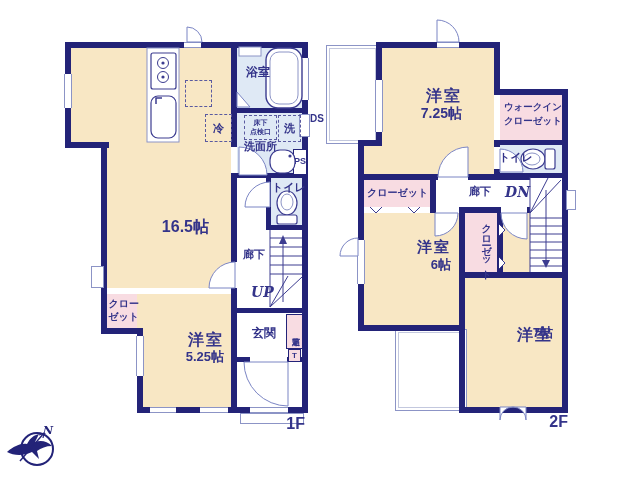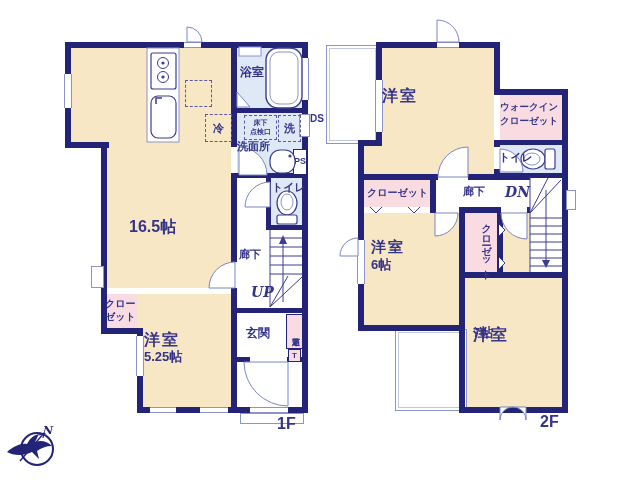--- a/index.html
+++ b/index.html
@@ -16,21 +16,21 @@
   .pink{background:var(--closet-pink);}
   .blue{background:var(--wet-blue);}
   .white{background:#fff;}
   .winv{position:absolute;background:#fff;border-left:1px solid var(--line-blue);border-right:1px solid var(--line-blue);}
   .winh{position:absolute;background:#fff;border-top:1px solid var(--line-blue);border-bottom:1px solid var(--line-blue);}
   .shutter{position:absolute;background:#fff;border:1px solid var(--line-blue);}
   .thinbox{position:absolute;background:#fff;border:1px solid var(--line-blue);}
   .thinbox .inner{position:absolute;left:2px;top:2px;right:2px;bottom:2px;border:1px solid #c3c8de;}
   .dash{position:absolute;border:1px dashed #5a5aa0;color:var(--text-navy);
         display:flex;align-items:center;justify-content:center;text-align:center;background:transparent;}
-  .lbl{position:absolute;color:var(--text-navy);white-space:nowrap;line-height:1.12;text-align:left;}
+  .lbl{position:absolute;color:var(--text-navy);white-space:nowrap;line-height:1.12;text-align:right;}
   .room-name{font-size:16px;font-weight:700;letter-spacing:2px;}
   .room-name.big{font-size:19px;letter-spacing:1px;}
   .room-size{font-size:13px;font-weight:700;}
   .sm{font-size:11px;font-weight:700;}
   .xs{font-size:10px;font-weight:700;}
   .vert{writing-mode:vertical-rl;text-orientation:upright;white-space:nowrap;}
   .ital{font-family:"DejaVu Serif",serif;font-style:italic;font-weight:700;font-size:14px;}
   .stack{width:12px;word-break:break-all;line-height:1.05;font-size:10px;font-weight:700;text-align:center;}
   .psbox{position:absolute;background:#fff;border:1px solid var(--wall-navy);
          display:flex;align-items:center;justify-content:center;}
@@ -278,20 +278,23 @@
   <div class="lbl stack" style="left:310px;top:114px;">
     <span>DS</span>
   </div>
   <div class="lbl floor-tag" style="left:277px;top:415px;width:28px;">
     <span>1F</span>
   </div>
 
   <div class="lbl room-name" style="left:382px;top:87px;width:80px;">
     <span>洋室</span>
   </div>
+  <div class="lbl room-size" style="left:382px;top:106px;width:80px;font-size:14px;">
+    <span>7.25帖</span>
+  </div>
   <div class="lbl" style="left:500px;top:100px;width:62px;font-size:9.5px;font-weight:700;line-height:1.45;">
     <span>ウォークイン</span><br><span>クローゼット</span>
   </div>
   <div class="lbl sm" style="left:499px;top:151px;width:30px;">
     <span>トイレ</span>
   </div>
   <div class="lbl xs" style="left:367px;top:187px;width:60px;">
     <span>クローゼット</span>
   </div>
   <div class="lbl sm" style="left:463px;top:185px;width:28px;">

